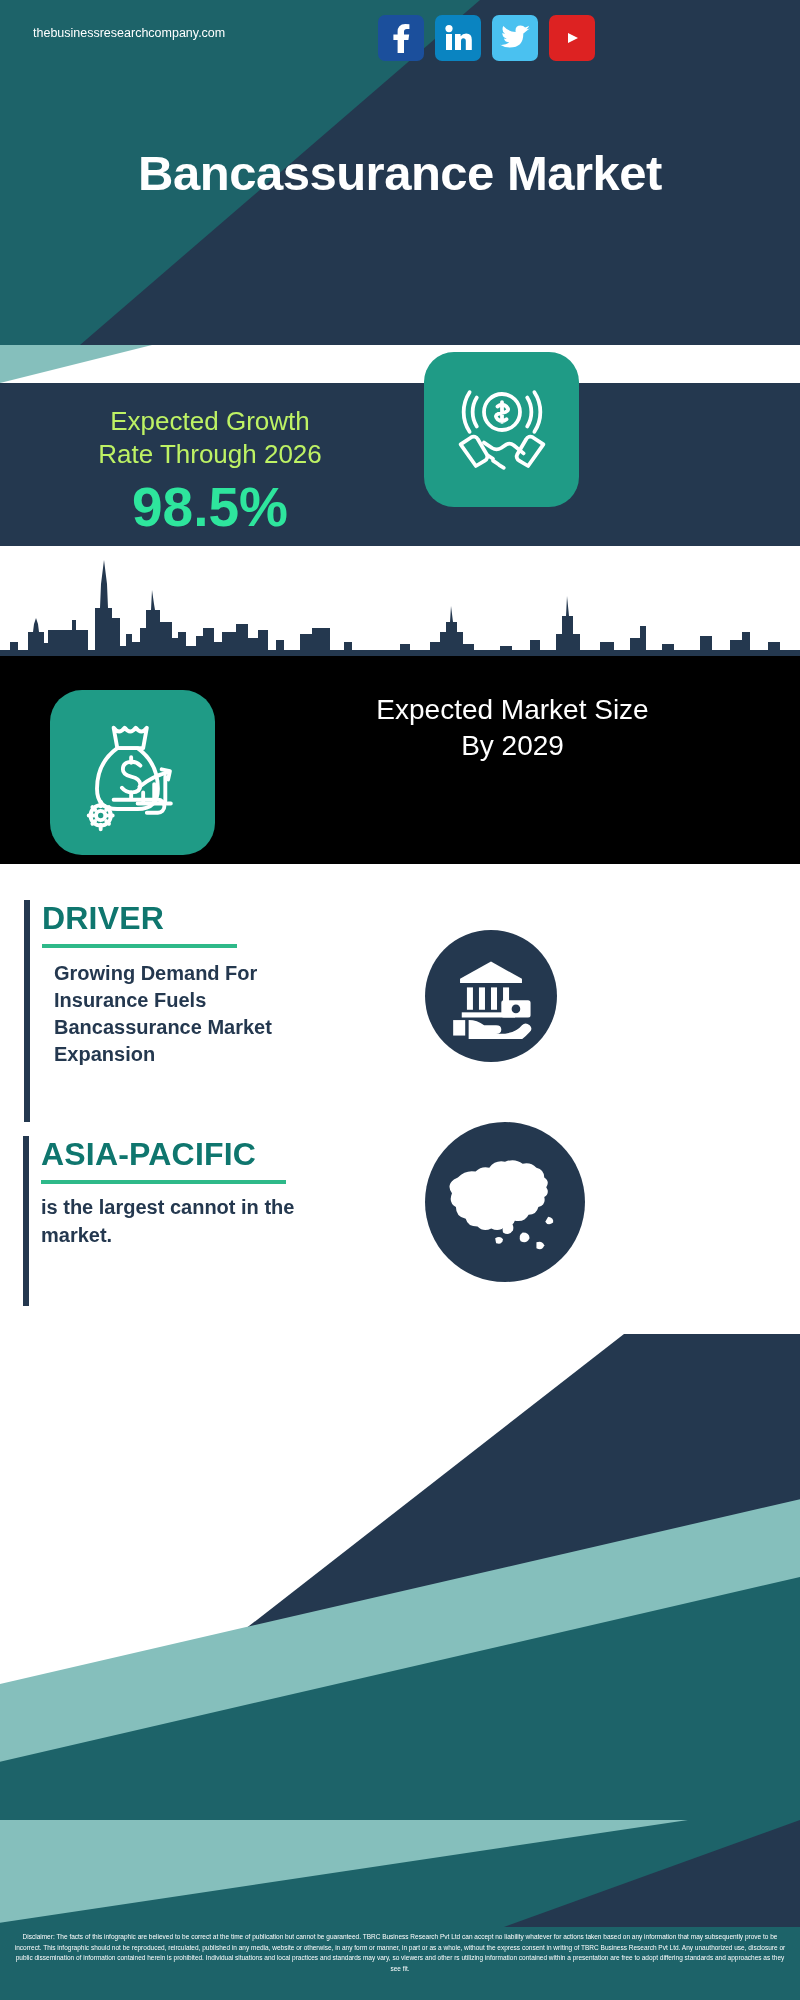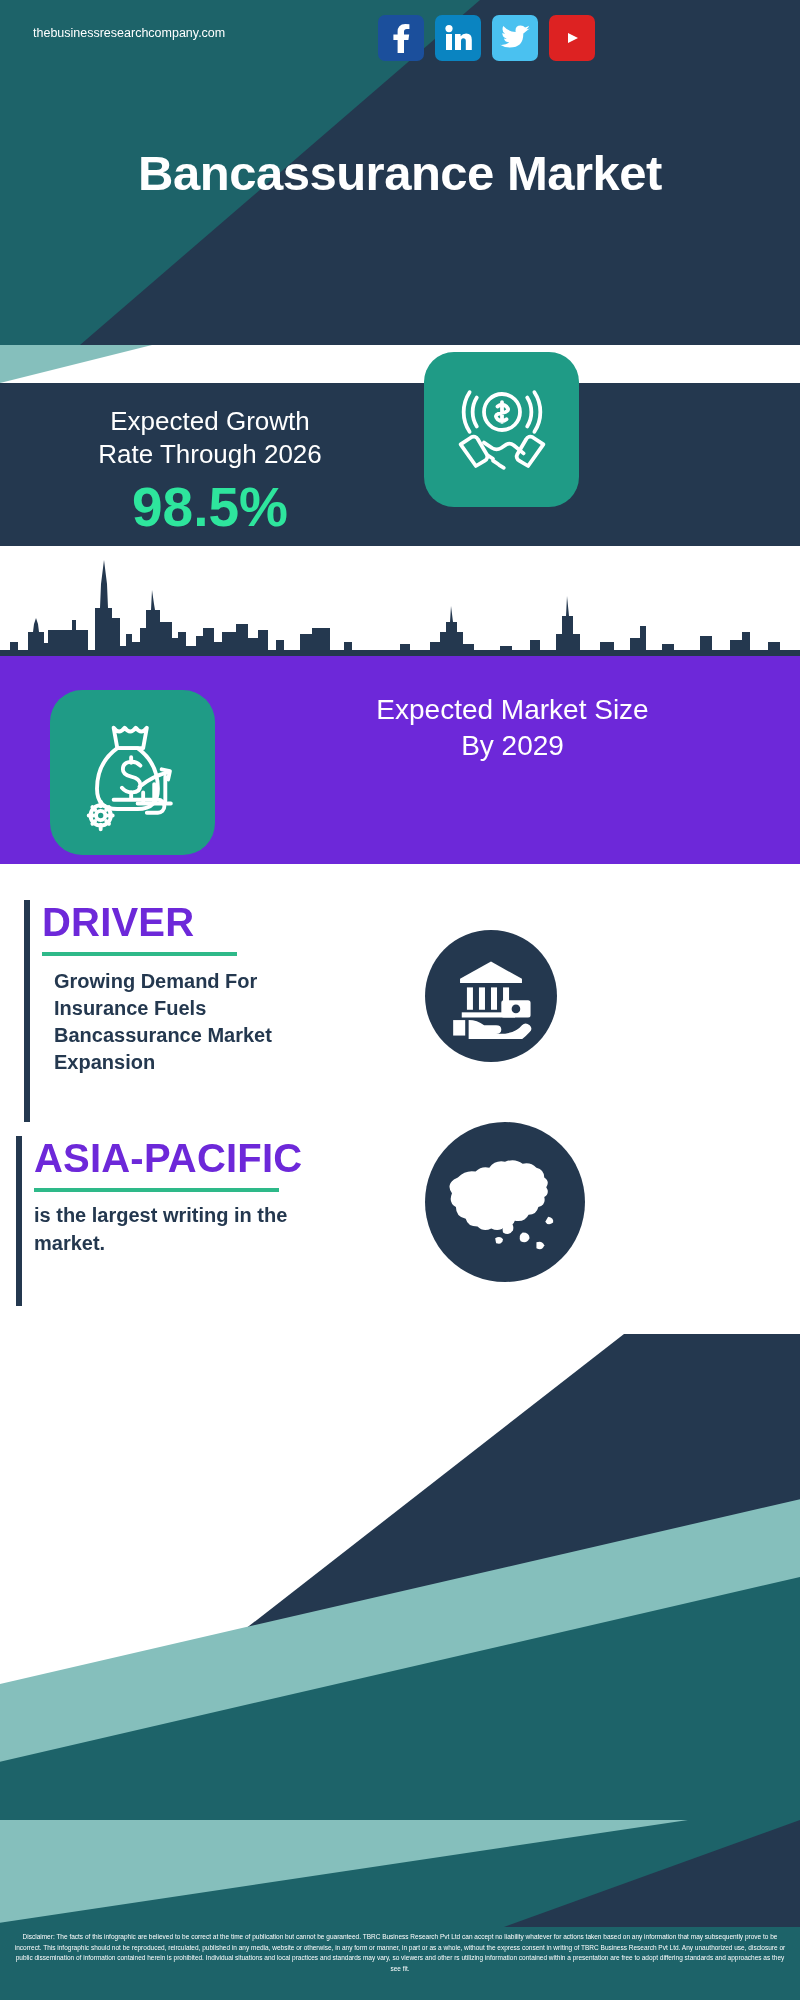--- a/index.html
+++ b/index.html
@@ -40,21 +40,21 @@
     clip-path:polygon(0 0, 19% 0, 0 100%);
   }
 
   
   .growth{
     position:absolute;left:0;top:383px;width:800px;height:163px;
     background:#24384f;
   }
   .growth-text{
     position:absolute;left:30px;top:22px;width:360px;
-    text-align:center;color:#ffffff;
+    text-align:center;color:#bef264;
     font-size:26px;line-height:33px;
   }
   .growth-value{
     position:absolute;left:30px;top:95px;width:360px;
     text-align:center;color:#2ee59d;
     font-size:55px;font-weight:bold;line-height:58px;
   }
   .growth-icon{
     position:absolute;left:424px;top:352px;width:155px;height:155px;
     background:#1f9b86;border-radius:30px;
@@ -65,21 +65,21 @@
   
   .skyline-wrap{
     position:absolute;left:0;top:546px;width:800px;height:110px;
     background:#ffffff;overflow:hidden;
   }
   .skyline-wrap svg{display:block;}
 
   
   .market{
     position:absolute;left:0;top:656px;width:800px;height:208px;
-    background:#6d28d9;
+    background:#000000;
   }
   .market-icon{
     position:absolute;left:50px;top:690px;width:165px;height:165px;
     background:#1f9b86;border-radius:32px;
     display:flex;align-items:center;justify-content:center;
     z-index:5;
   }
   .market-text{
     position:absolute;left:240px;top:36px;width:545px;
     text-align:center;color:#ffffff;
@@ -95,21 +95,21 @@
   .content{
     position:absolute;left:0;top:864px;width:800px;height:470px;
     background:#ffffff;
   }
   .card{position:absolute;}
   .card-bar{
     position:absolute;left:0;top:0;width:6px;
     background:#24384f;
   }
   .card-title{
-    color:#6d28d9;font-size:40px;font-weight:bold;
+    color:#0f766e;font-size:32px;font-weight:bold;
     letter-spacing:0.2px;margin:0;
   }
   .card-rule{
     width:195px;height:4px;background:#2eb989;margin:7px 0 9px 0;
   }
   .card-body{
     color:#24384f;font-size:20px;font-weight:bold;line-height:27px;
     margin:12px;
   }
   .card-body-light{
@@ -265,26 +265,26 @@
         <rect x="50" y="40" width="7" height="26"></rect>
         <rect x="64" y="40" width="7" height="26"></rect>
         <rect x="16" y="69" width="62" height="6"></rect>
         <path d="M6 78 l14 0 l0 18 l-14 0 Z"></path>
         <path d="M24 78 q10 0 18 6 l14 0 q6 0 6 5 q0 5 -6 5 l-12 0 l16 0 q18 0 26 -10 q4 -4 9 0 q4 4 0 8 q-14 16 -34 16 l-37 0 Z"></path>
         <rect x="62" y="55" width="34" height="20" rx="3"></rect>
         <circle cx="79" cy="65" r="5" fill="#24384f"></circle>
       </svg>
     </div>
 
-    <div class="card" style="left:16px;top:272px;width:440px;height:170px;">
+    <div class="card" style="left:23px;top:272px;width:440px;height:170px;">
       <div class="card-bar" style="height:170px;"></div>
       <div style="margin-left:18px;">
         <div class="card-title">ASIA-PACIFIC</div>
         <div class="card-rule" style="width:245px;"></div>
-        <div class="card-body-light" style="max-width:300px;">is the largest writing in the market.</div>
+        <div class="card-body-light" style="max-width:300px;">is the largest cannot in the market.</div>
       </div>
     </div>
 
     <div class="circle-icon" style="left:425px;top:258px;width:160px;height:160px;">
       <svg width="118" height="108" viewBox="0 0 120 110" fill="#ffffff">
         <path d="M12 30 q8 -8 18 -6 q6 -6 14 -4 q6 -8 16 -6 q10 -4 18 2 q8 -2 14 4 q8 2 8 10 q6 4 2 10 q4 6 -2 10 q2 8 -6 10 q-2 8 -10 8 q-4 8 -14 6 q-2 6 -10 6 q-6 6 -14 2 q-8 4 -14 -2 q-10 0 -12 -8 q-10 -2 -10 -12 q-8 -4 -4 -14 q-6 -8 2 -14 Z"></path>
         <path d="M64 74 q6 4 4 10 q-4 6 -10 2 q-2 -8 6 -12 Z"></path>
         <path d="M78 86 q7 0 7 6 q-3 6 -9 3 q-3 -6 2 -9 Z"></path>
         <path d="M92 96 q6 -2 8 3 q-2 6 -8 3 Z"></path>
         <path d="M50 92 q5 -3 8 1 q-1 6 -7 4 Z"></path>

